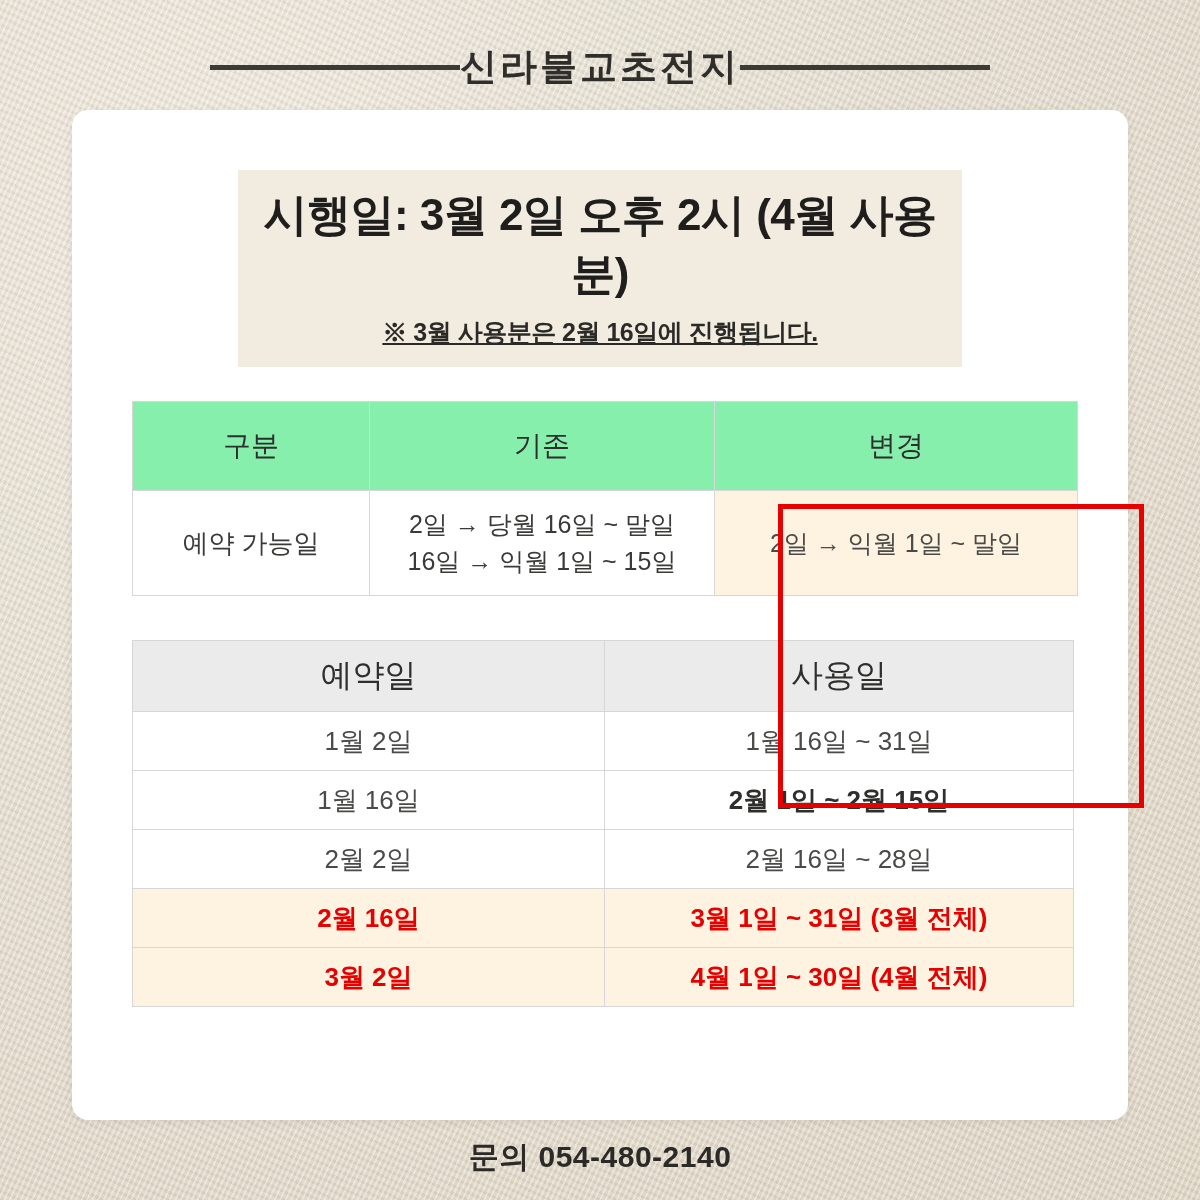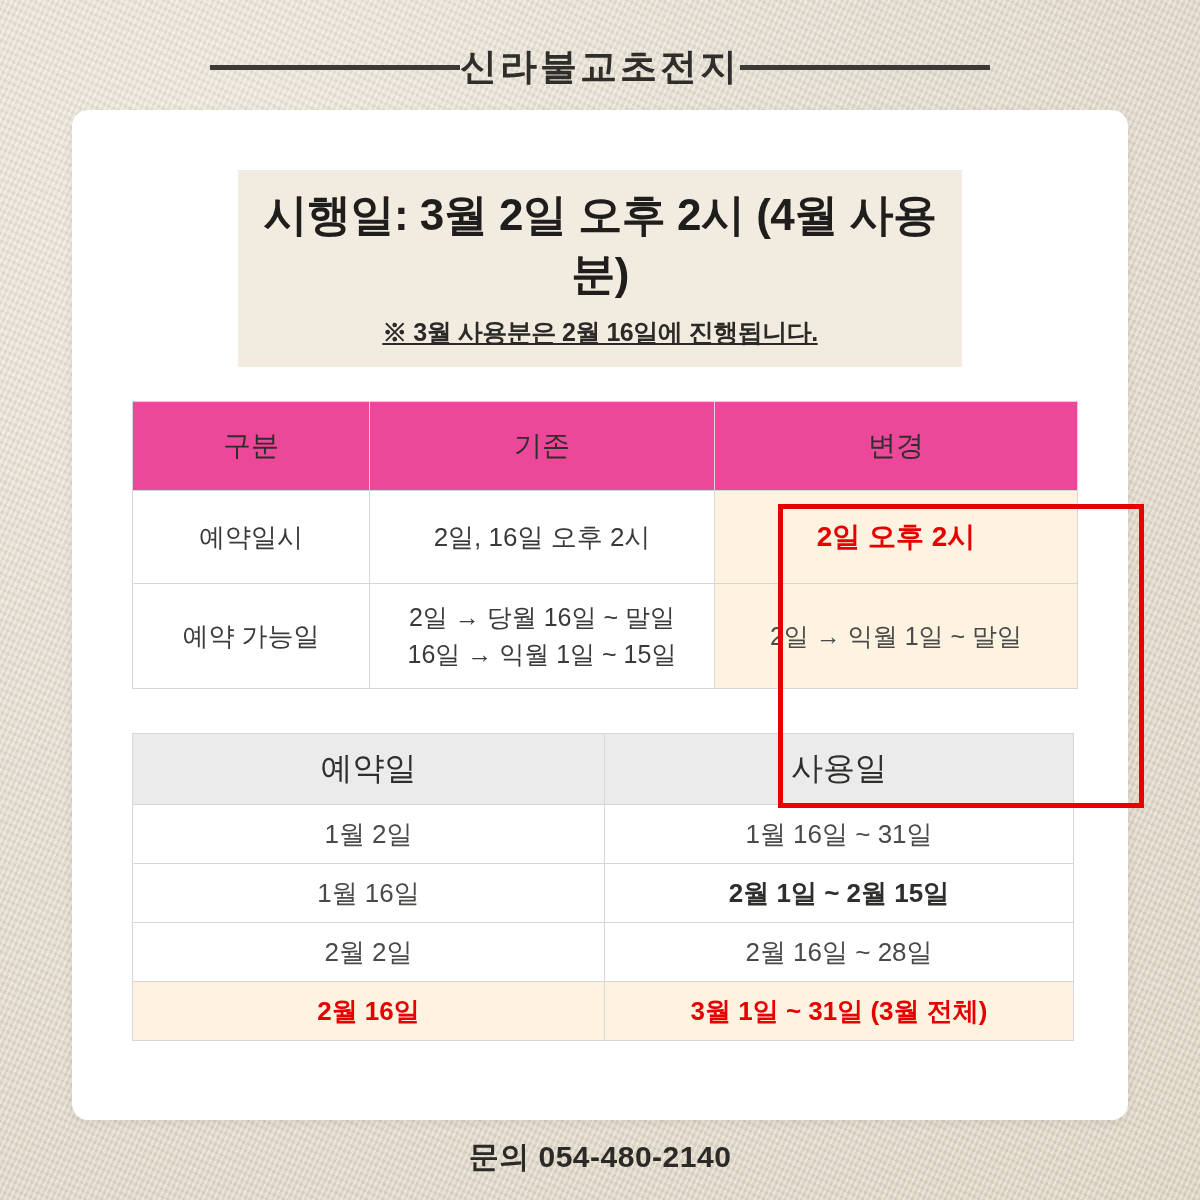--- a/index.html
+++ b/index.html
@@ -110,21 +110,21 @@
   }
   .t1 th, .t1 td {
     border: 1px solid #d7d7d7;
     text-align: center;
     color: #3a3a38;
     font-size: 26px;
     font-weight: normal;
     padding: 0;
   }
   .t1 thead th {
-    background: #ec4899;
+    background: #86efac;
     height: 88px;
     font-size: 28px;
     color: #2e2e2c;
   }
   .t1 .c1 { width: 236px; }
   .t1 .c2 { width: 344px; }
   .t1 .c3 { width: 362px; }
   .t1 .row1 td { height: 92px; }
   .t1 .row2 td { height: 104px; }
   .t1 .multi { line-height: 1.5; font-size: 25px; }
@@ -218,25 +218,20 @@
 
     <table class="t1">
       <thead>
         <tr>
           <th class="c1">구분</th>
           <th class="c2">기존</th>
           <th class="c3">변경</th>
         </tr>
       </thead>
       <tbody>
-        <tr class="row1">
-          <td>예약일시</td>
-          <td>2일, 16일 오후 2시</td>
-          <td class="hl-cell">2일 오후 2시</td>
-        </tr>
         <tr class="row2">
           <td>예약 가능일</td>
           <td class="multi">
             <div>2일 → 당월 16일 ~ 말일</div>
             <div>16일 → 익월 1일 ~ 15일</div>
           </td>
           <td class="hl-cell-sm">2일 → 익월 1일 ~ 말일</td>
         </tr>
       </tbody>
     </table>
@@ -260,20 +255,24 @@
           <td class="bold-dark">2월 1일 ~ 2월 15일</td>
         </tr>
         <tr>
           <td>2월 2일</td>
           <td>2월 16일 ~ 28일</td>
         </tr>
         <tr class="em">
           <td>2월 16일</td>
           <td>3월 1일 ~ 31일 (3월 전체)</td>
         </tr>
+        <tr class="em">
+          <td>3월 2일</td>
+          <td>4월 1일 ~ 30일 (4월 전체)</td>
+        </tr>
       </tbody>
     </table>
 
   </div>
 
   <div class="footer">문의 054-480-2140</div>
 
 </div>
 
 </body></html>

